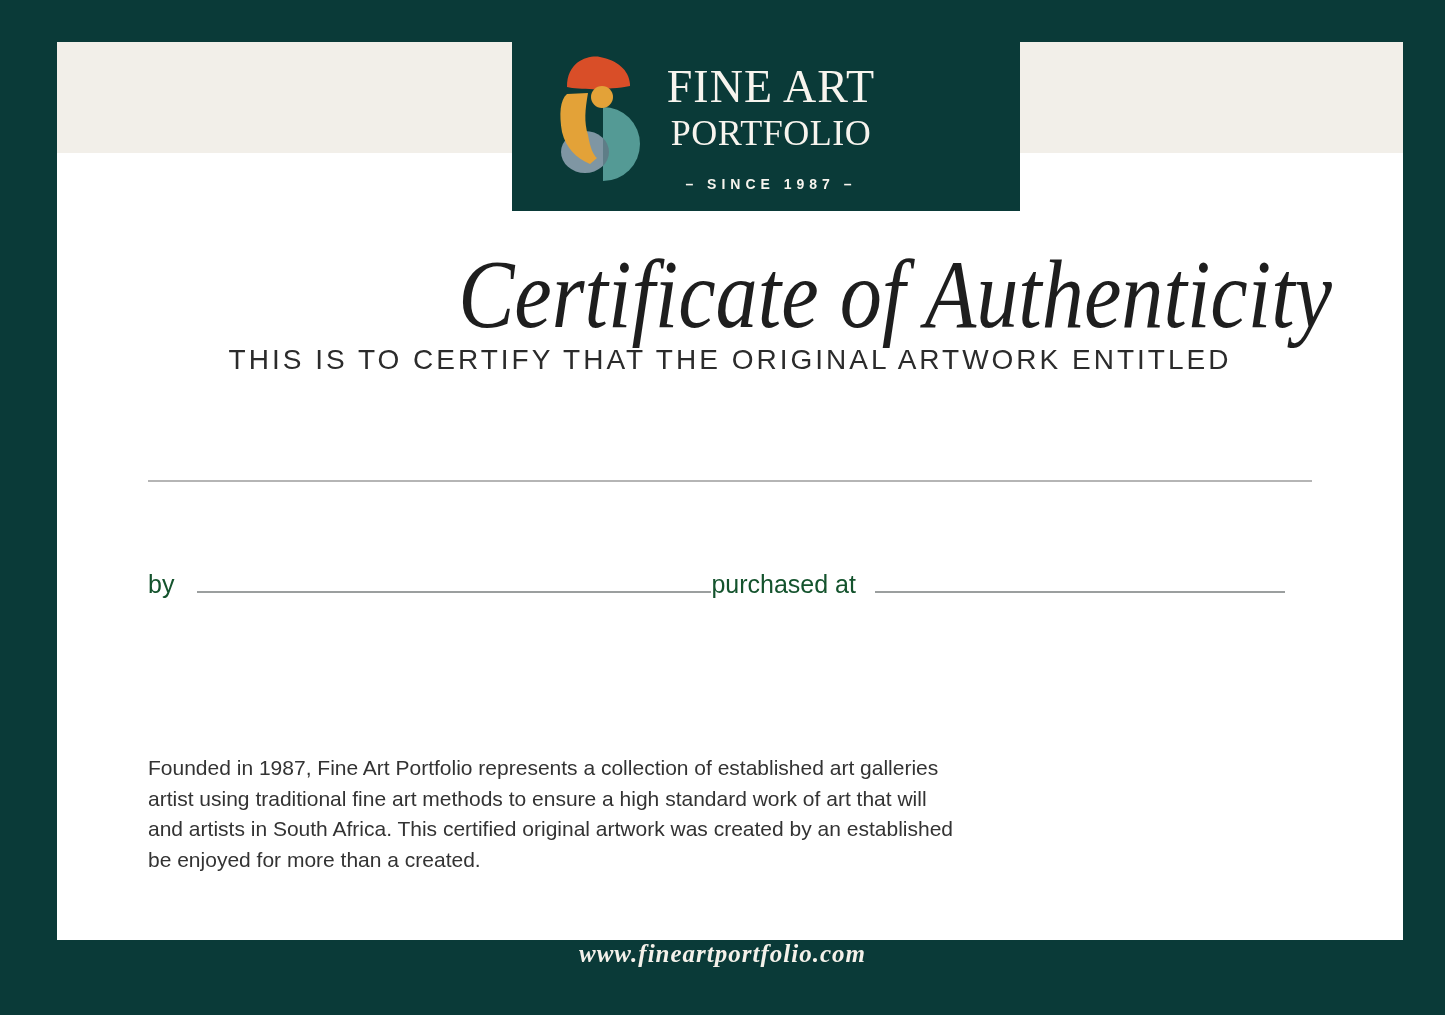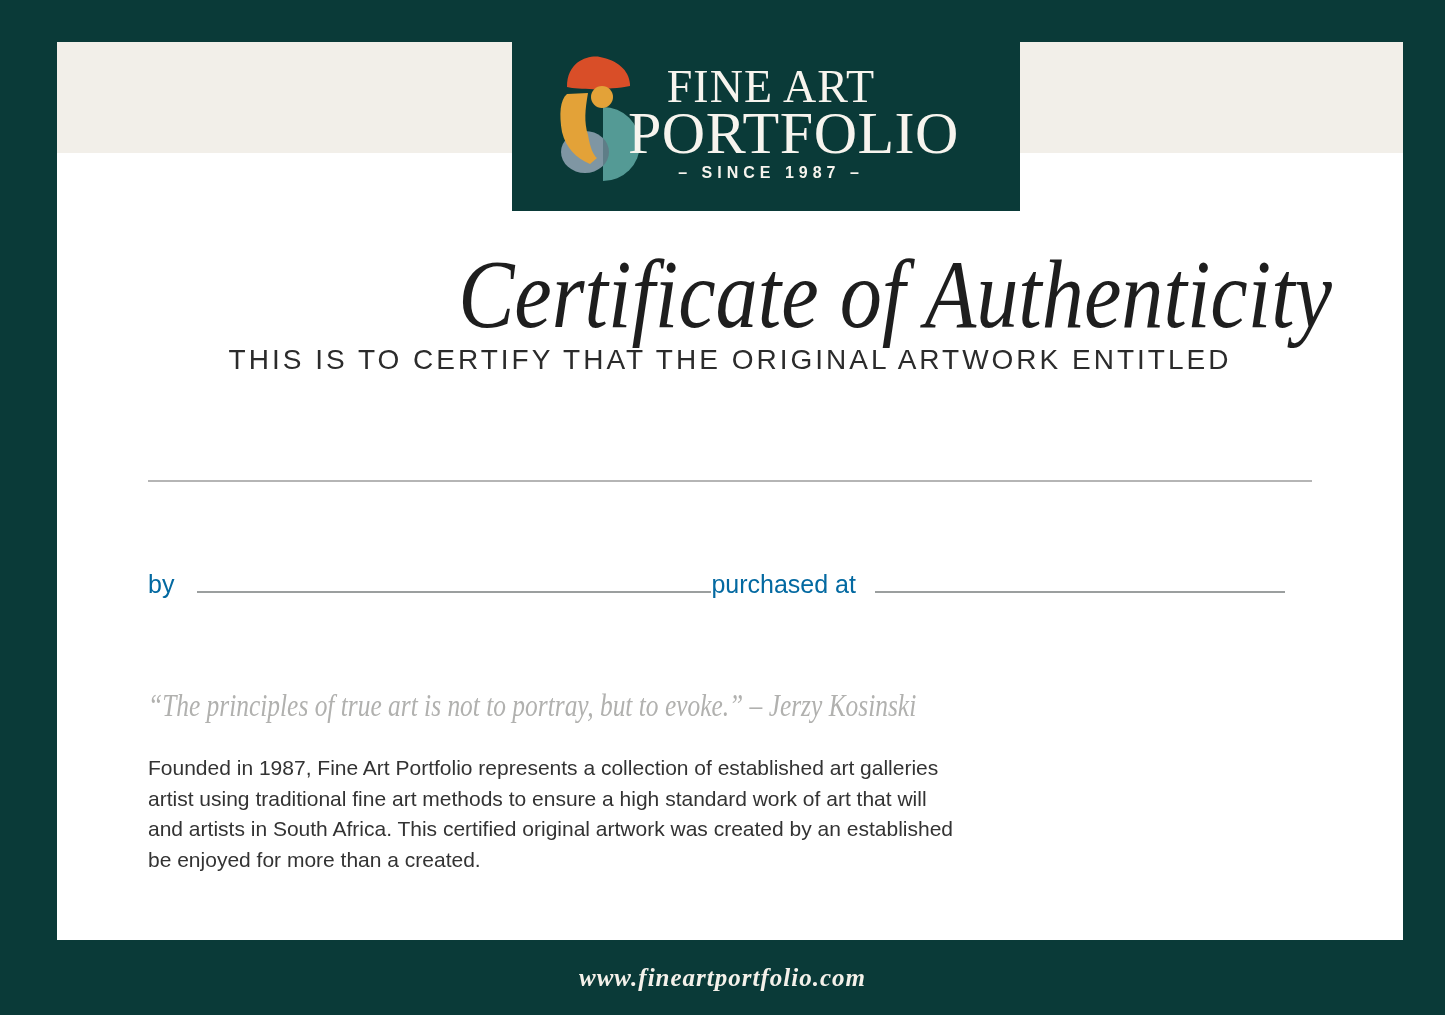--- a/index.html
+++ b/index.html
@@ -56,29 +56,29 @@
     color: #f7f4ee;
     font-family: "Liberation Serif", serif;
   }
   .brand-line1 {
     font-size: 46px;
     line-height: 46px;
     letter-spacing: 1px;
     white-space: nowrap;
   }
   .brand-line2 {
-    font-size: 60px;
+    font-size: 36px;
     line-height: 46px;
     letter-spacing: 0.5px;
     white-space: nowrap;
   }
   .brand-tagline {
-    margin-top: 8px;
+    margin-top: 20px;
     font-family: "Liberation Sans", sans-serif;
-    font-size: 16px;
+    font-size: 14px;
     font-weight: bold;
     letter-spacing: 5px;
     white-space: nowrap;
   }
 
   .title-wrap {
     position: absolute;
     left: 0;
     top: 196px;
     width: 1346px;
@@ -118,21 +118,21 @@
   }
 
   .fill-row {
     position: absolute;
     left: 91px;
     top: 528px;
     width: 1180px;
     display: flex;
     align-items: baseline;
     font-size: 25px;
-    color: #0369a1;
+    color: #14532d;
   }
   .blank-line {
     display: inline-block;
     border-bottom: 2px solid #9b9f9f;
   }
   .blank-by { width: 514px; margin-left: 23px; }
   .label-purchased { white-space: nowrap; }
   .blank-purchased { width: 410px; margin-left: 19px; }
 
   .quote-wrap {
@@ -162,21 +162,21 @@
   }
   .description .desc-line { white-space: nowrap; }
 
   .footer-band {
     position: absolute;
     left: 0;
     top: 940px;
     width: 1445px;
     height: 75px;
     display: flex;
-    align-items: center;
+    align-items: flex-start;
     justify-content: center;
   }
   .footer-url {
     font-family: "Liberation Serif", serif;
     font-style: italic;
     font-weight: bold;
     font-size: 25px;
     letter-spacing: 1px;
     color: #f4f1ea;
   }
@@ -218,23 +218,20 @@
 
     <div class="artwork-line"></div>
 
     <div class="fill-row">
       <span class="label-by">by</span>
       <span class="blank-line blank-by"></span>
       <span class="label-purchased">purchased at</span>
       <span class="blank-line blank-purchased"></span>
     </div>
 
-    <div class="quote-wrap">
-      <span class="quote-text">“The principles of true art is not to portray, but to evoke.” – Jerzy Kosinski</span>
-    </div>
 
     <div class="description">
       <div class="desc-line">Founded in 1987, Fine Art Portfolio represents a collection of established art galleries</div>
       <div class="desc-line">artist using traditional fine art methods to ensure a high standard work of art that will</div>
       <div class="desc-line">and artists in South Africa. This certified original artwork was created by an established</div>
       <div class="desc-line">be enjoyed for more than a created.</div>
     </div>
 
   </div>
 

